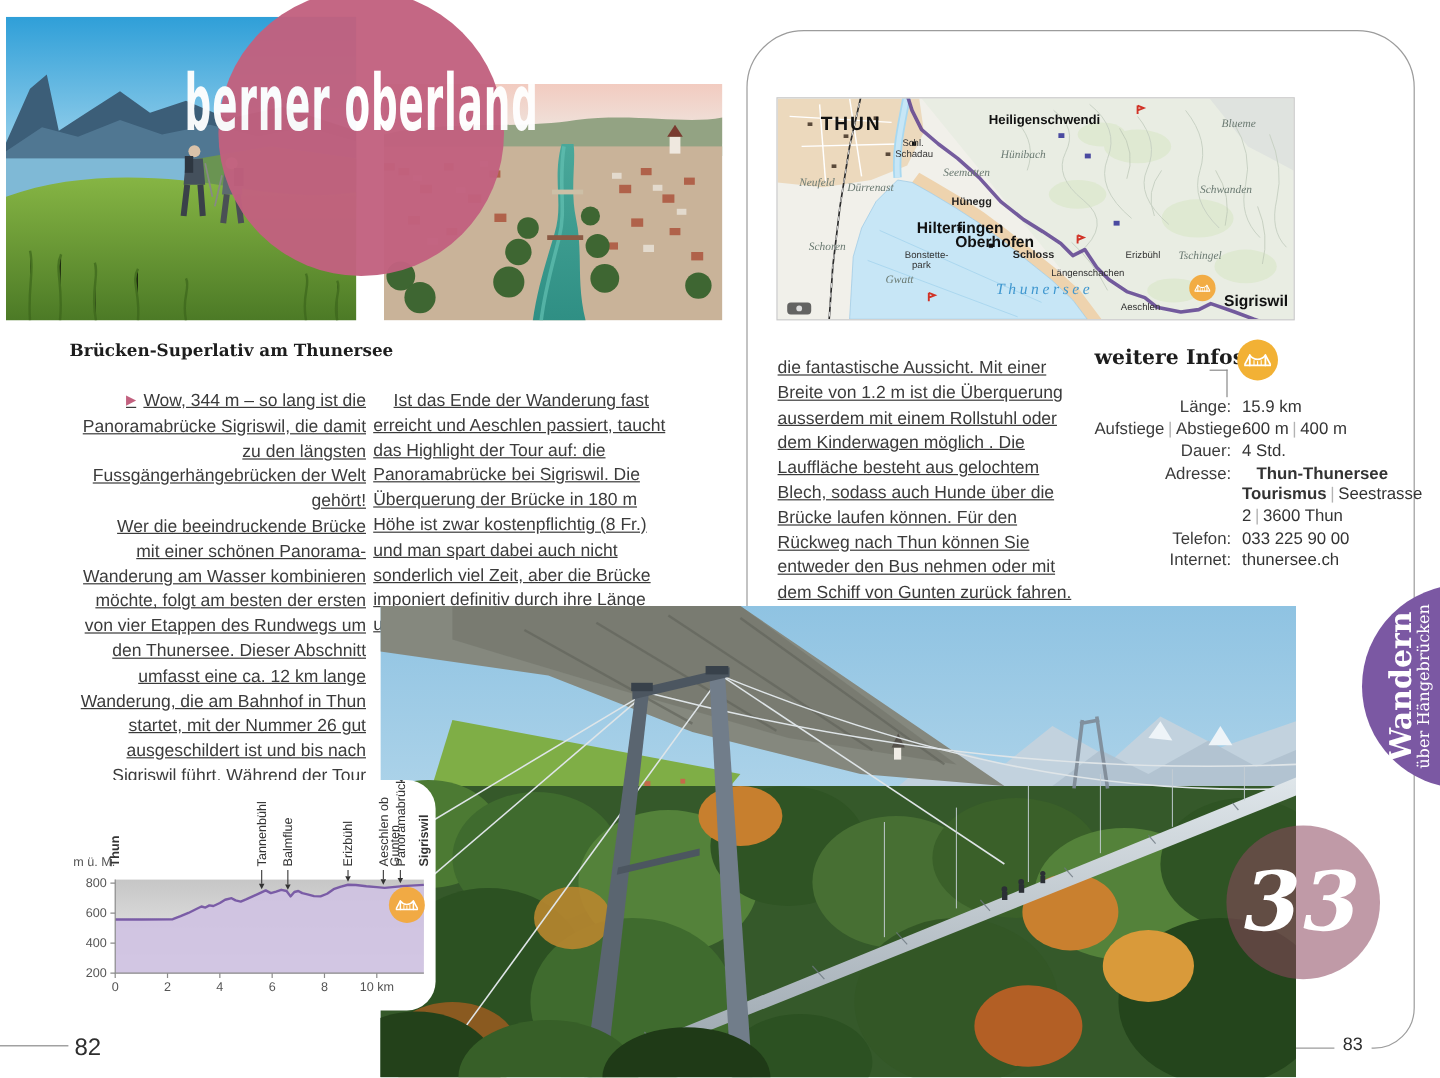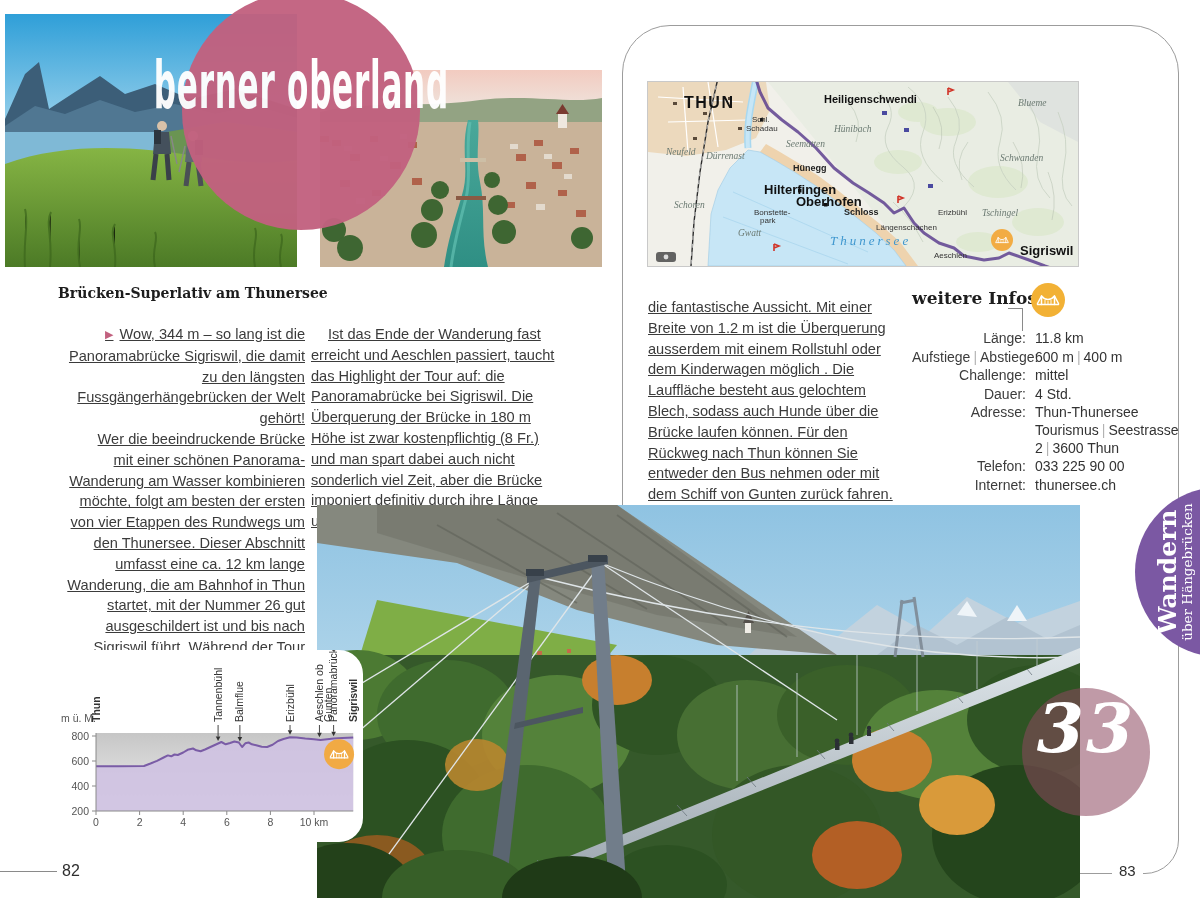--- a/index.html
+++ b/index.html
@@ -32,21 +32,21 @@
                  display:flex;align-items:center;justify-content:center;opacity:.96;}
   #region-circle span{display:inline-block;transform:scale(.74,1.55);color:#fff;
                  font-family:"DejaVu Sans",sans-serif;font-weight:bold;font-size:42px;
                  letter-spacing:1px;white-space:nowrap;margin-top:-52px;}
   #series-circle{left:1135px;top:487px;width:170px;height:170px;border-radius:50%;z-index:5;}
   #series-inner{position:absolute;left:40px;top:85px;transform:translate(-50%,-50%) rotate(-90deg);
                 color:#fff;text-align:center;white-space:nowrap;}
   #series-line1{font-family:"DejaVu Serif",serif;font-weight:bold;font-size:25px;line-height:25px;display:block;}
   #series-line2{font-family:"DejaVu Serif",serif;font-size:13.5px;line-height:15px;display:block;}
   #tour-circle{left:1022px;top:688px;width:128px;height:128px;border-radius:50%;z-index:6;
-               display:flex;justify-content:center;}
+               display:flex;align-items:center;justify-content:center;}
   #tour-number{font-family:"DejaVu Serif",serif;font-style:italic;font-weight:bold;
                font-size:68px;color:#fff;letter-spacing:2px;}
 
   
   #article-title{left:58px;top:285px;font-family:"DejaVu Serif",serif;font-weight:bold;
                  font-size:14px;color:#1d1d1d;white-space:nowrap;z-index:2;text-align:right;}
   .textcol{z-index:2;font-size:14.6px;line-height:20.8px;text-align:left;}
   .textcol p{margin:0;text-decoration:underline;}
   .indent{text-indent:17px;}
   #col1{left:58px;top:324px;width:247px;text-align:right;}
@@ -58,32 +58,32 @@
   #info{left:912px;top:288px;width:268px;z-index:2;}
   #info-title{font-family:"DejaVu Serif",serif;font-weight:bold;font-size:17px;color:#1d1d1d;}
   #info-connector{position:absolute;left:96px;top:20px;width:14px;height:22px;
                   border-top:1px solid #8a8a8a;border-right:1px solid #8a8a8a;}
   #info-icon{position:absolute;left:118px;top:-6px;width:36px;height:36px;}
   #info-rows{position:absolute;top:42px;left:0;width:100%;}
   .info-row{display:flex;font-size:14px;line-height:17.6px;margin-bottom:1px;}
   .info-label{width:114px;flex:none;text-align:right;padding-right:9px;color:#3c3c3c;}
   .info-value{flex:1;color:#333;}
   .sep{color:#b3b3b3;padding:0 3px;}
-  .vb{font-weight:normal;}
+  .vb{font-weight:bold;margin-left:12px;}
 
   
   #chart-panel{left:53px;top:650px;width:310px;height:192px;background:#fff;
                border-radius:0 24px 24px 0;z-index:7;}
   .ax{font-size:10.5px;fill:#555;}
   .wp{font-size:10.5px;fill:#333;}
   .wp-bold{font-weight:bold;}
 
   
   #pn-left-line{left:0;top:871px;width:57px;height:1px;background:#8a8a8a;z-index:2;}
-  #pn-left{left:62px;top:862px;font-size:16px;color:#2e2e2e;z-index:2;}
+  #pn-left{left:62px;top:862px;font-size:20px;color:#2e2e2e;z-index:2;}
   #pn-right{left:1112px;top:862px;font-size:15px;color:#2e2e2e;background:#fff;
             padding:0 7px;z-index:8;}
 </style>
 </head>
 <body>
 
 <div class="canvas">
 
   <svg width="0" height="0" style="position:absolute">
     <symbol id="bridge-icon" viewBox="0 0 24 16">
@@ -453,29 +453,25 @@
   <div class="abs" id="info">
     <div id="info-title">weitere Infos</div>
     <div id="info-connector"></div>
     <svg id="info-icon" viewBox="0 0 36 36">
       <circle cx="18" cy="18" r="17" fill="#f2b135"></circle>
       <use href="#bridge-icon" x="6" y="10" width="24" height="16"></use>
     </svg>
     <div id="info-rows">
         <div class="info-row">
           <div class="info-label">Länge:</div>
-          <div class="info-value"><span>11.8 km</span></div>
+          <div class="info-value"><span>15.9 km</span></div>
         </div>
         <div class="info-row">
           <div class="info-label">Aufstiege<span class="sep">|</span>Abstiege:</div>
           <div class="info-value"><span>600 m</span><span class="sep">|</span><span>400 m</span></div>
-        </div>
-        <div class="info-row">
-          <div class="info-label">Challenge:</div>
-          <div class="info-value"><span>mittel</span></div>
         </div>
         <div class="info-row">
           <div class="info-label">Dauer:</div>
           <div class="info-value"><span>4 Std.</span></div>
         </div>
         <div class="info-row">
           <div class="info-label">Adresse:</div>
           <div class="info-value"><span class="vb">Thun-Thunersee Tourismus</span><span class="sep">|</span><span>Seestrasse 2</span><span class="sep">|</span><span>3600 Thun</span></div>
         </div>
         <div class="info-row">

